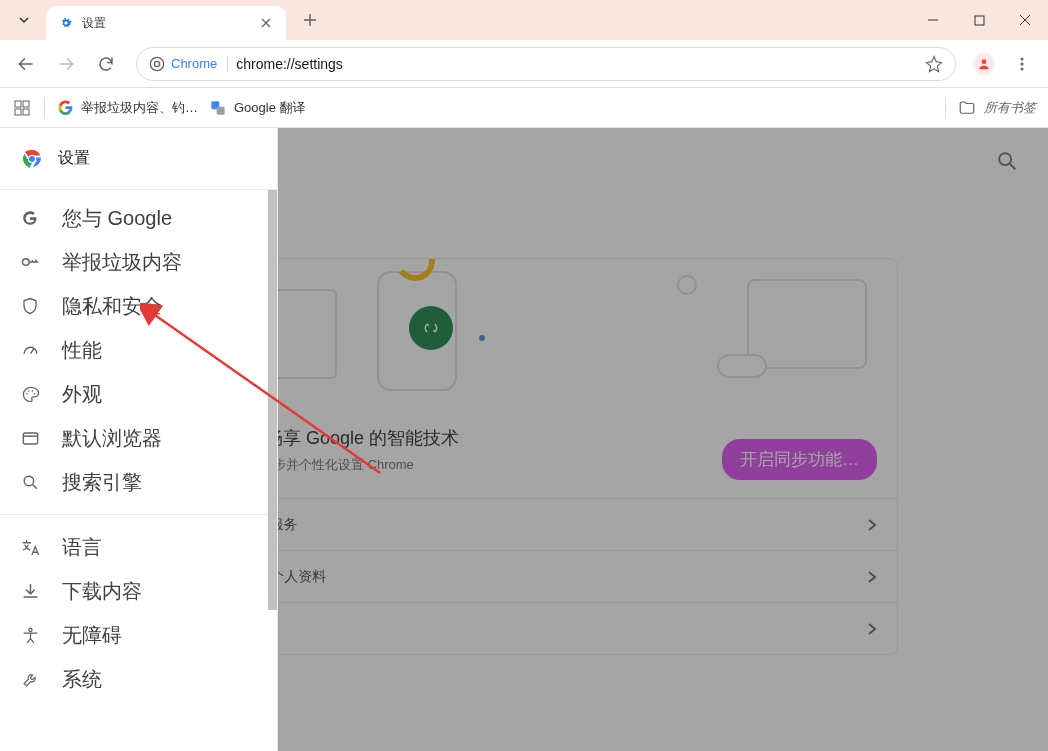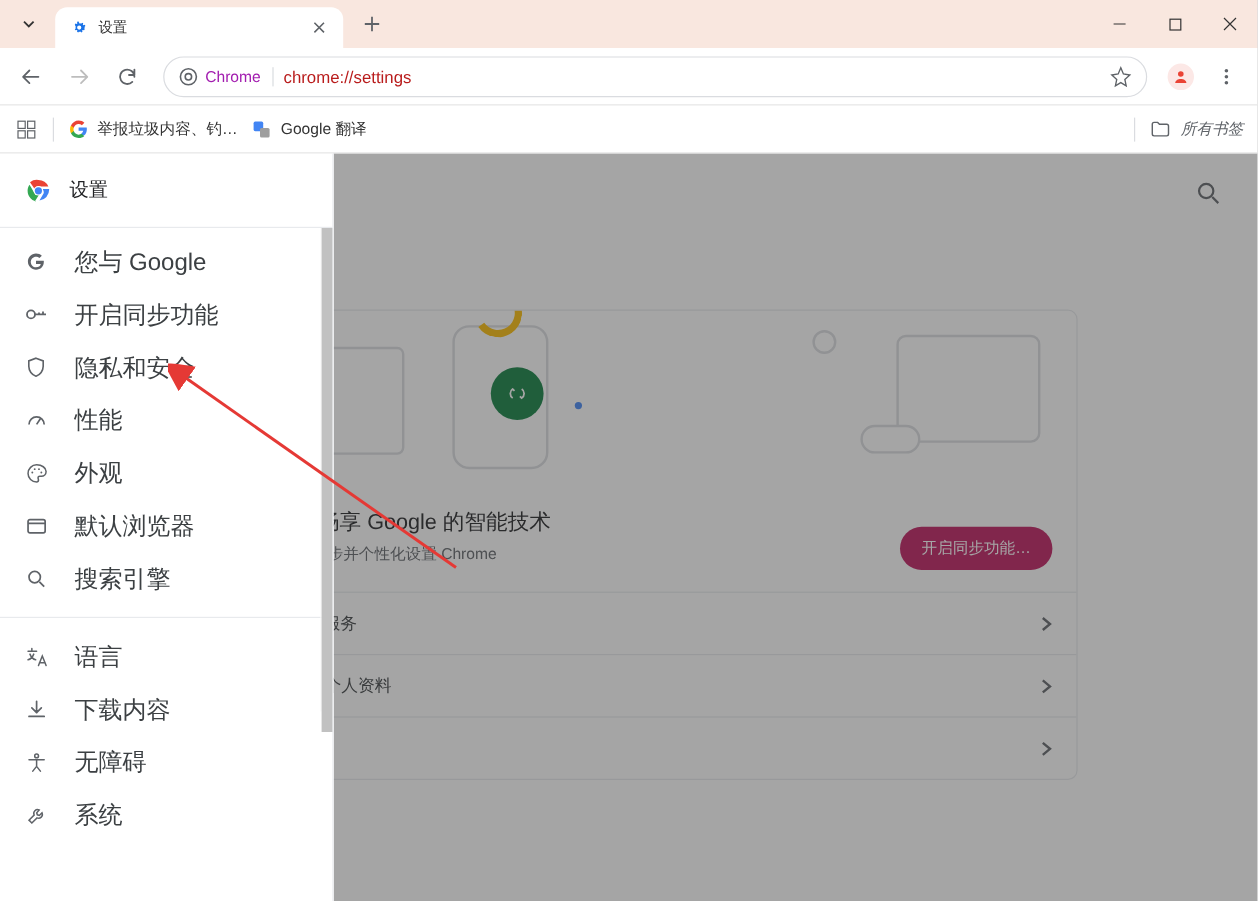--- a/index.html
+++ b/index.html
@@ -14,22 +14,22 @@
     .tab-close { width: 16px; height: 16px; display: flex; align-items: center; justify-content: center; cursor: pointer; color: #5f6368; }
     .new-tab-btn { width: 32px; height: 32px; display: flex; align-items: center; justify-content: center; margin-left: 8px; cursor: pointer; color: #5f6368; }
     .window-controls { position: absolute; right: 0; top: 0; display: flex; }
     .win-ctrl { width: 46px; height: 40px; display: flex; align-items: center; justify-content: center; cursor: pointer; color: #333; }
 
     
     .navbar { height: 48px; background: #fff; display: flex; align-items: center; padding: 0 8px; gap: 4px; border-bottom: 1px solid #e0e0e0; }
     .nav-btn { width: 36px; height: 36px; display: flex; align-items: center; justify-content: center; border-radius: 50%; cursor: pointer; color: #5f6368; }
     .nav-btn.disabled { color: #bdbdbd; }
     .addr-box { flex: 1; height: 34px; border: 1px solid #dadce0; border-radius: 17px; display: flex; align-items: center; padding: 0 12px; gap: 8px; margin: 0 8px; }
-    .addr-chip { display: flex; align-items: center; gap: 6px; font-size: 13px; color: #a21caf; padding-right:10px; border-right:1px solid #dadce0;}
-    .addr-url { font-size: 14px; color: #b91c1c; flex: 1; }
+    .addr-chip { display: flex; align-items: center; gap: 6px; font-size: 13px; color: #3b82f6; padding-right:10px; border-right:1px solid #dadce0;}
+    .addr-url { font-size: 14px; color: #0f172a; flex: 1; }
     .star-btn { cursor: pointer; color: #5f6368; }
     .profile-btn { width: 32px; height: 32px; border-radius: 50%; display: flex; align-items: center; justify-content: center; cursor: pointer; }
     .profile-avatar { width: 22px; height: 22px; border-radius: 50%; background: #fce8e6; display:flex;align-items:center;justify-content:center;color:#ea4335;}
     .menu-btn { width: 36px; height: 36px; display: flex; align-items: center; justify-content: center; cursor: pointer; color: #5f6368; }
 
     
     .bookmarks-bar { height: 40px; background: #fff; display: flex; align-items: center; padding: 0 12px; gap: 12px; border-bottom: 1px solid #e0e0e0; }
     .bm-apps { width: 20px; height: 20px; display:flex;align-items:center;justify-content:center; cursor:pointer;color:#5f6368;}
     .bm-sep { width:1px; height:20px; background:#dadce0;}
     .bm-item { display: flex; align-items: center; gap: 8px; font-size: 13px; color: #333; cursor: pointer; }
@@ -67,21 +67,21 @@
     .hero-dot-blue { position:absolute; left:232px; top:76px; width:6px;height:6px;background:#4285f4;border-radius:50%;}
     .hero-circle-green { position:absolute; left:162px; top:47px; width:44px;height:44px;background:#0d7e3f;border-radius:50%;display:flex;align-items:center;justify-content:center;color:#fff;}
     .hero-shape3 { position:absolute; right:30px; top:20px; width:120px;height:90px;border:2px solid #dadce0;border-radius:8px;}
     .hero-cloud { position:absolute; right:130px; top:95px; width:50px;height:24px;background:#fff;border:2px solid #dadce0;border-radius:14px;}
     .hero-small-circ { position:absolute; right:200px; top:16px; width:20px;height:20px;border:2px solid #dadce0;border-radius:50%;}
 
     .card-title-row { display:flex; align-items:center; padding:10px 20px 18px 0;}
     .card-titles { flex:1;}
     .card-title { font-size:18px; color:#202124; margin-bottom:6px;}
     .card-sub { font-size:13px; color:#5f6368;}
-    .sync-btn { background:#be185d; color:#fff; border:none; border-radius:18px; padding:9px 18px; font-size:13px; cursor:pointer;margin-top:20px;}
+    .sync-btn { background:#d946ef; color:#fff; border:none; border-radius:18px; padding:9px 18px; font-size:17px; cursor:pointer;margin-top:20px;}
 
     .card-row { height:52px; border-top:1px solid #e8eaed; display:flex; align-items:center; padding:0 20px 0 0; cursor:pointer;}
     .card-row-label { flex:1; font-size:14px; color:#3c4043;}
     .card-row-arrow { color:#5f6368;}
 
     
     .annotation-arrow { position:absolute; z-index:5; pointer-events:none; }
 
     svg { display:block;}
   </style>
@@ -243,21 +243,21 @@
           </span>
         <span class="nav-item-label">您与 Google</span>
       </div>
       <div class="nav-item">
         <span class="nav-item-icon">
             <svg width="20" height="20" viewBox="0 0 24 24">
               <circle cx="7" cy="12" r="4" fill="none" stroke="#5f6368" stroke-width="1.8"></circle>
               <path d="M11 12h11m-3-3v3m-4-2v2" stroke="#5f6368" stroke-width="1.8" fill="none"></path>
             </svg>
           </span>
-        <span class="nav-item-label">开启同步功能</span>
+        <span class="nav-item-label">举报垃圾内容</span>
       </div>
       <div class="nav-item">
         <span class="nav-item-icon">
             <svg width="18" height="18" viewBox="0 0 24 24">
               <path d="M12 2l8 3v6c0 5-3.4 9.5-8 11-4.6-1.5-8-6-8-11V5l8-3z" fill="none" stroke="#5f6368" stroke-width="1.8"></path>
             </svg>
           </span>
         <span class="nav-item-label">隐私和安全</span>
       </div>
       <div class="nav-item">

